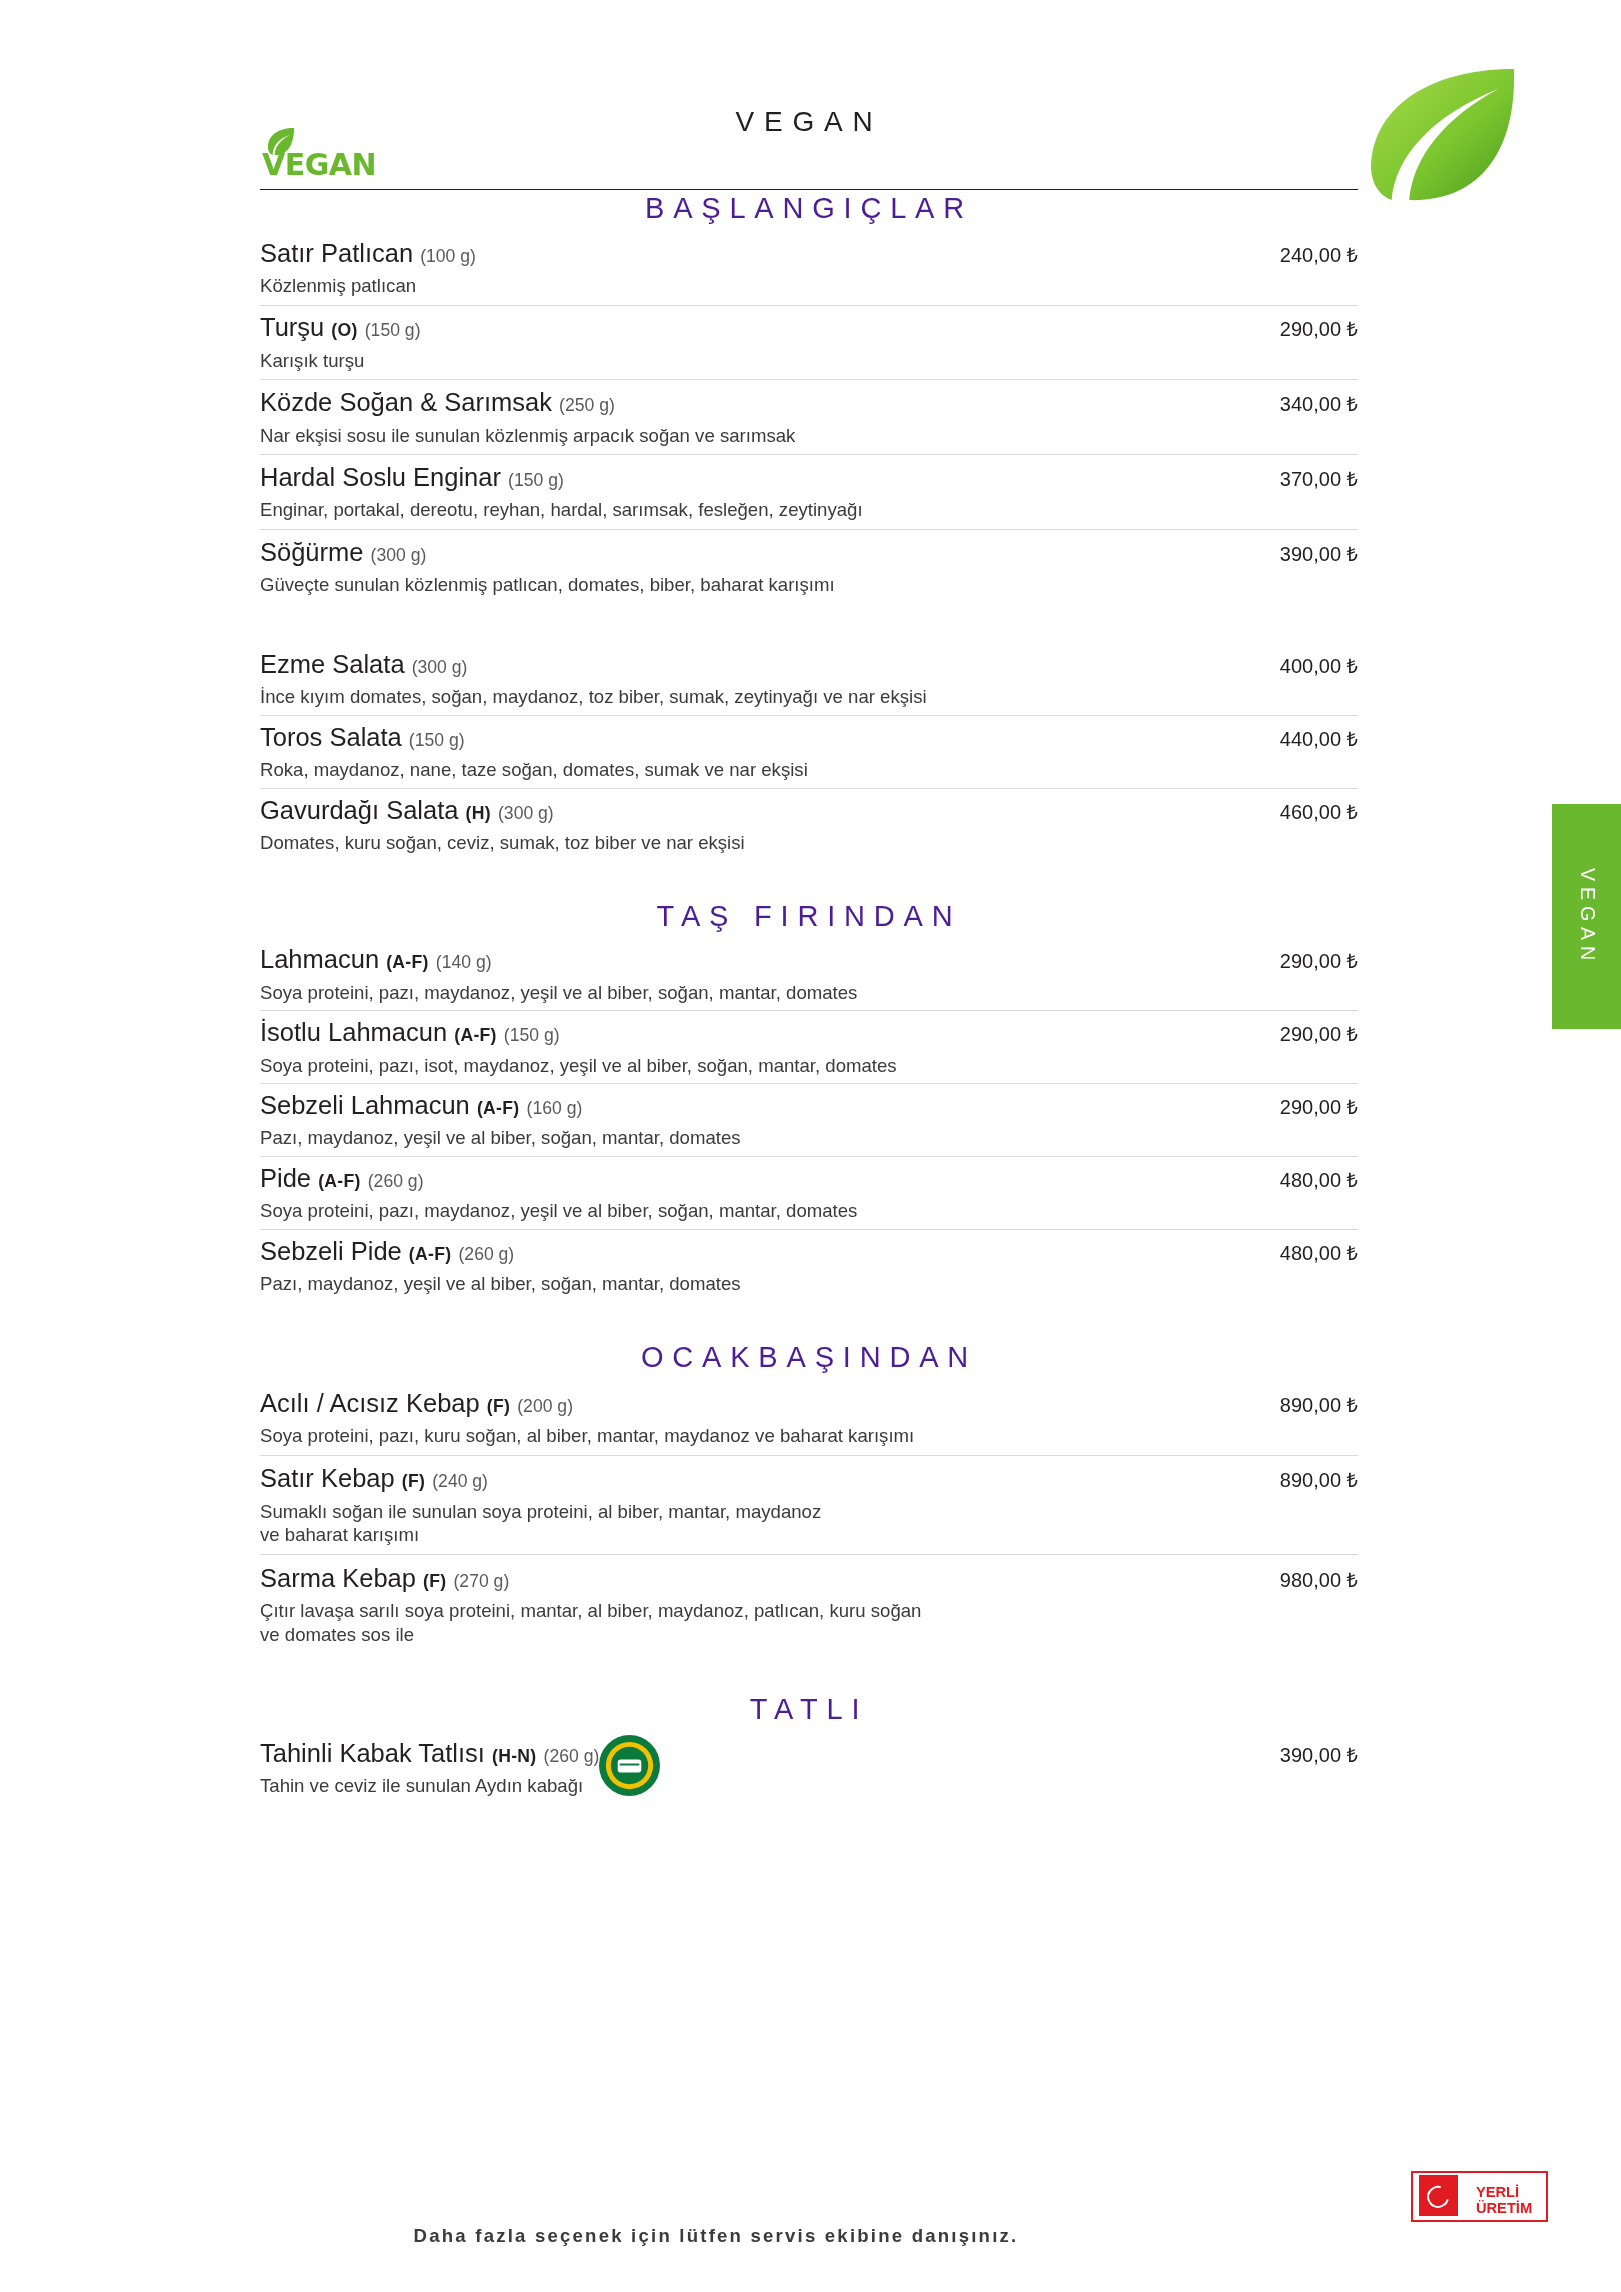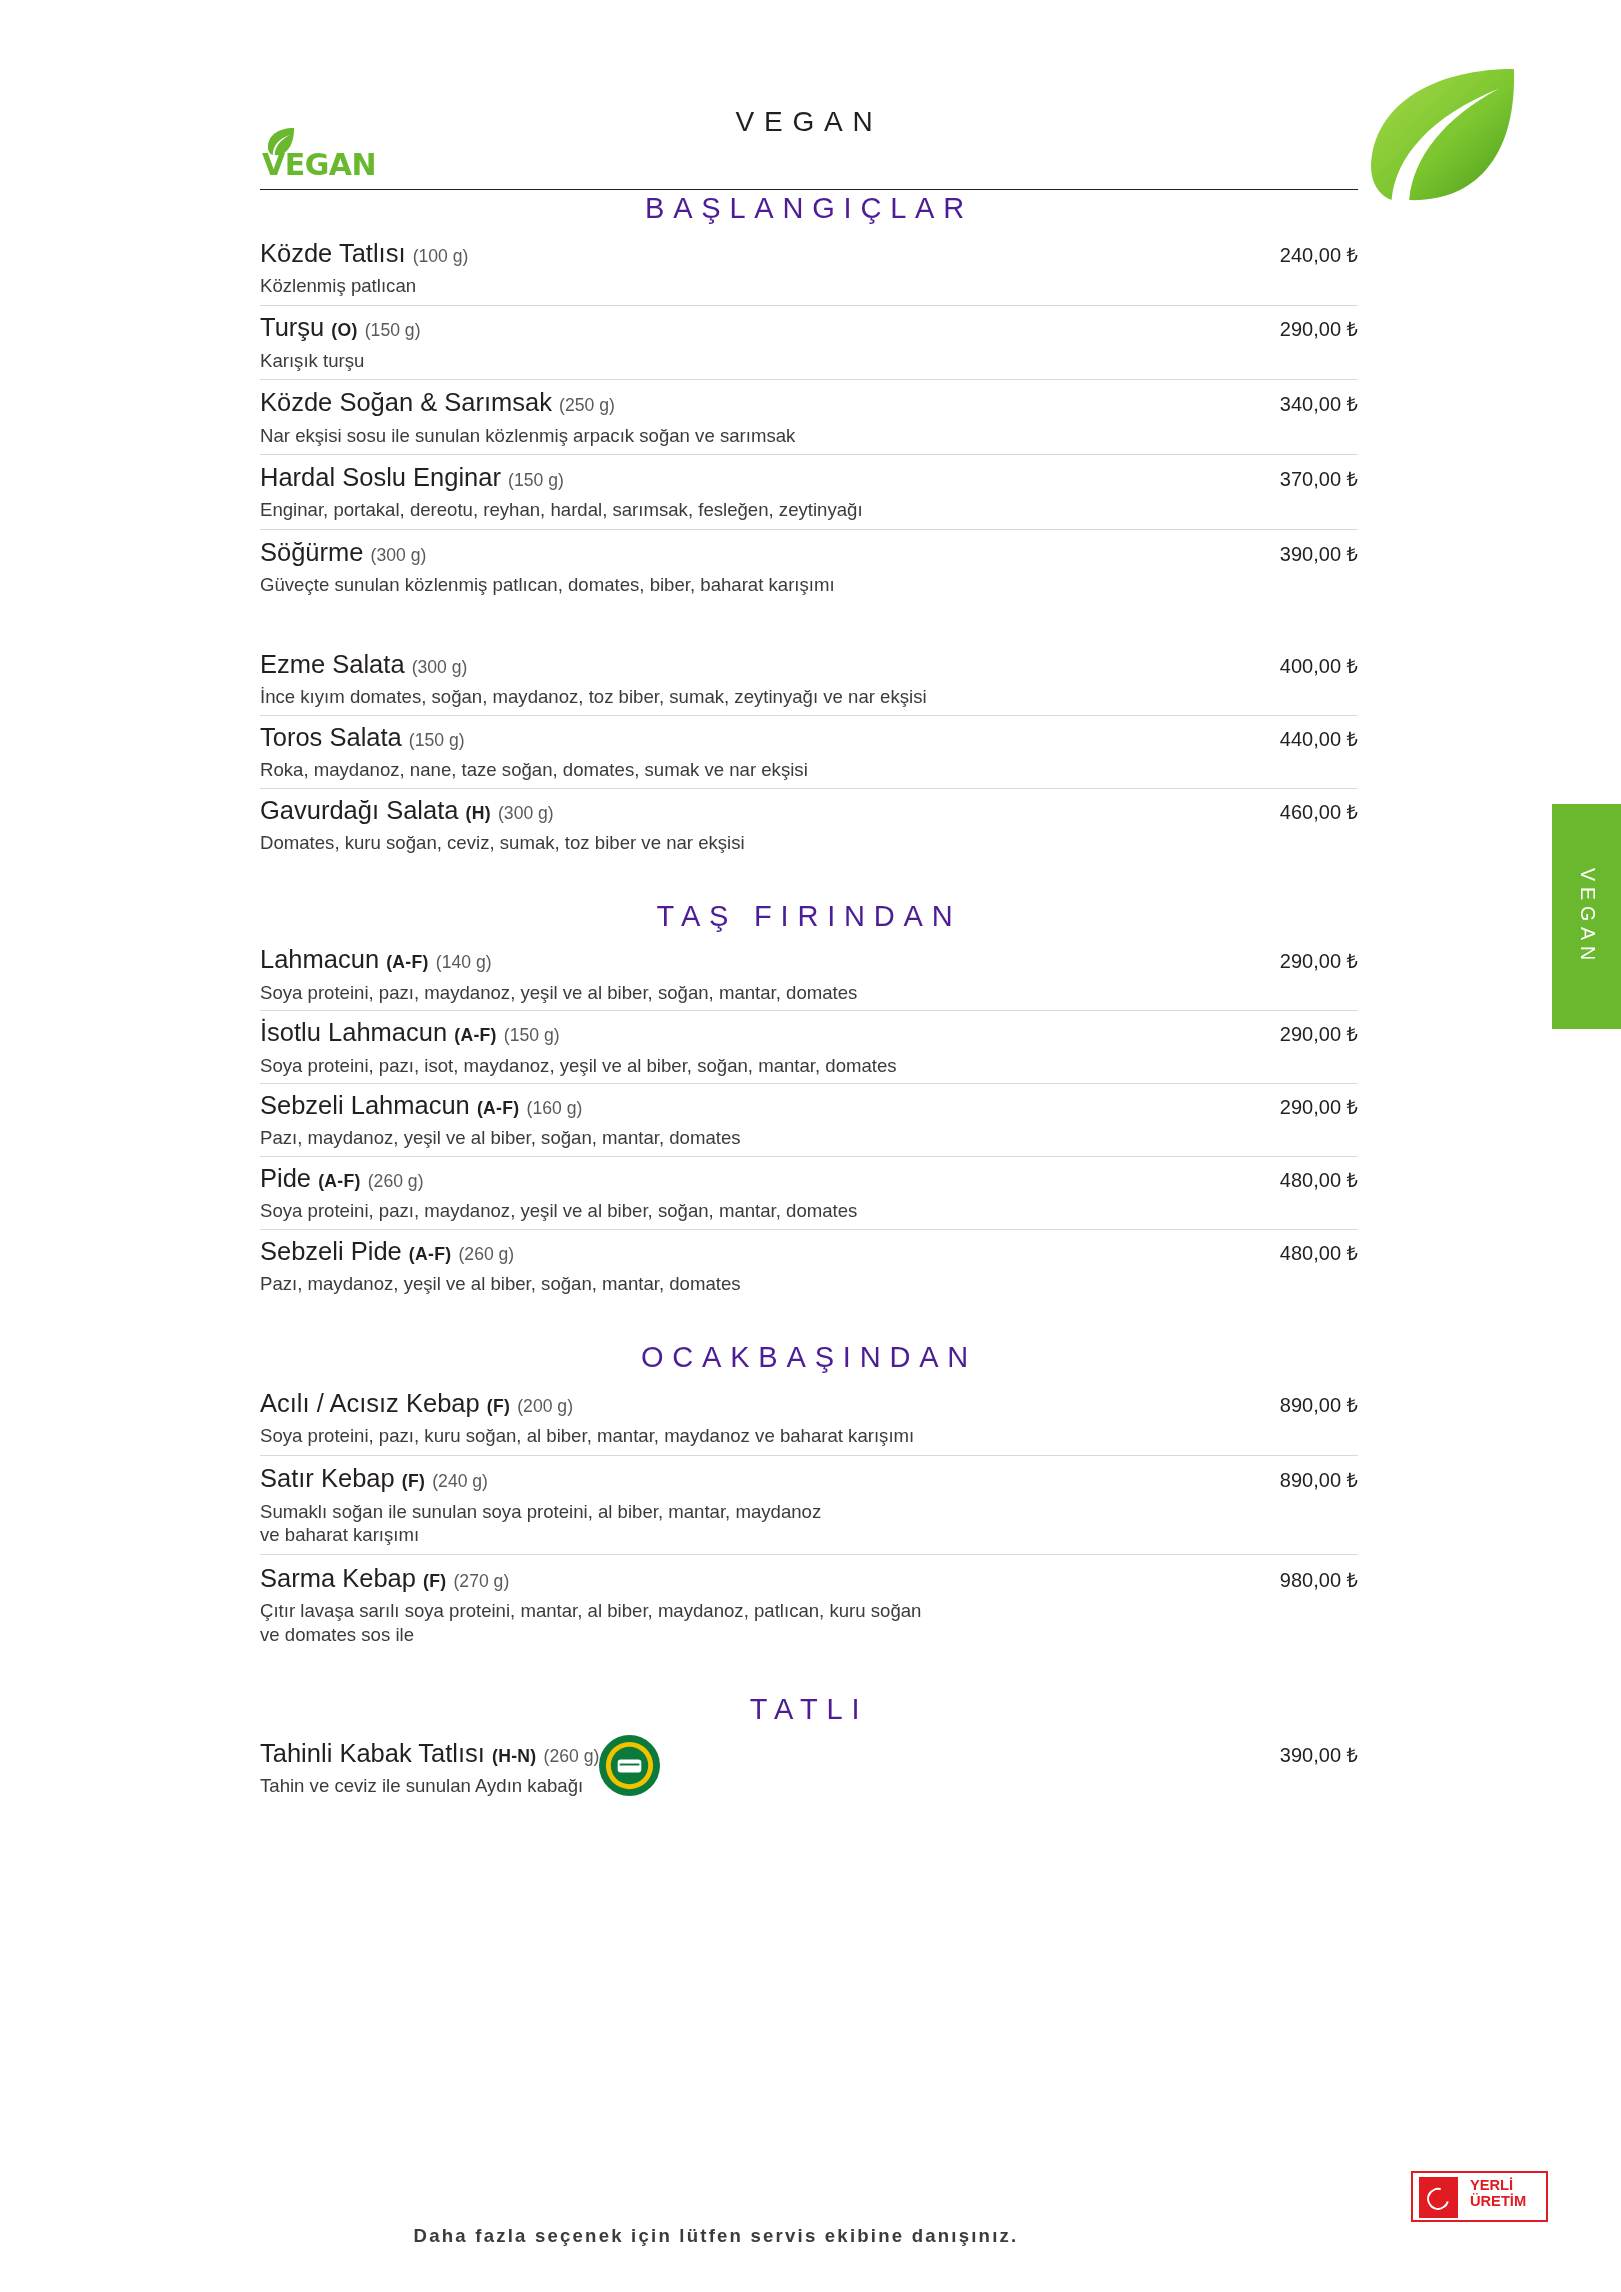--- a/index.html
+++ b/index.html
@@ -195,22 +195,22 @@
 
   .yerli {
     position: absolute;
     left: 1411px;
     top: 2171px;
     width: 137px;
     height: 51px;
     background: #ffffff;
     border: 2px solid #e11b22;
     display: flex;
-    align-items: flex-start;
-    gap: 12px;
+    align-items: flex-end;
+    gap: 18px;
     padding: 3.9px 5.9px;
   }
   .yerli .flag {
     width: 39px;
     height: 41px;
     background: #e11b22;
     position: relative;
     flex: 0 0 auto;
   }
   .yerli .flag::after {
@@ -271,21 +271,21 @@
   </div>
 
   <div class="menu">
 
     <div class="section" id="section-baslangiclar">
       <div class="section-title">BAŞLANGIÇLAR</div>
 
       <div class="item">
         <div class="item-row">
           <div class="item-name">
-            <span>Közde Tatlısı</span>
+            <span>Satır Patlıcan</span>
             <span class="alrg"></span>
             <span class="gram">(100 g)</span>
           </div>
           <div class="price">240,00 ₺</div>
         </div>
         <div class="item-desc">Közlenmiş patlıcan</div>
       </div>
 
       <div class="item">
         <div class="item-row">

